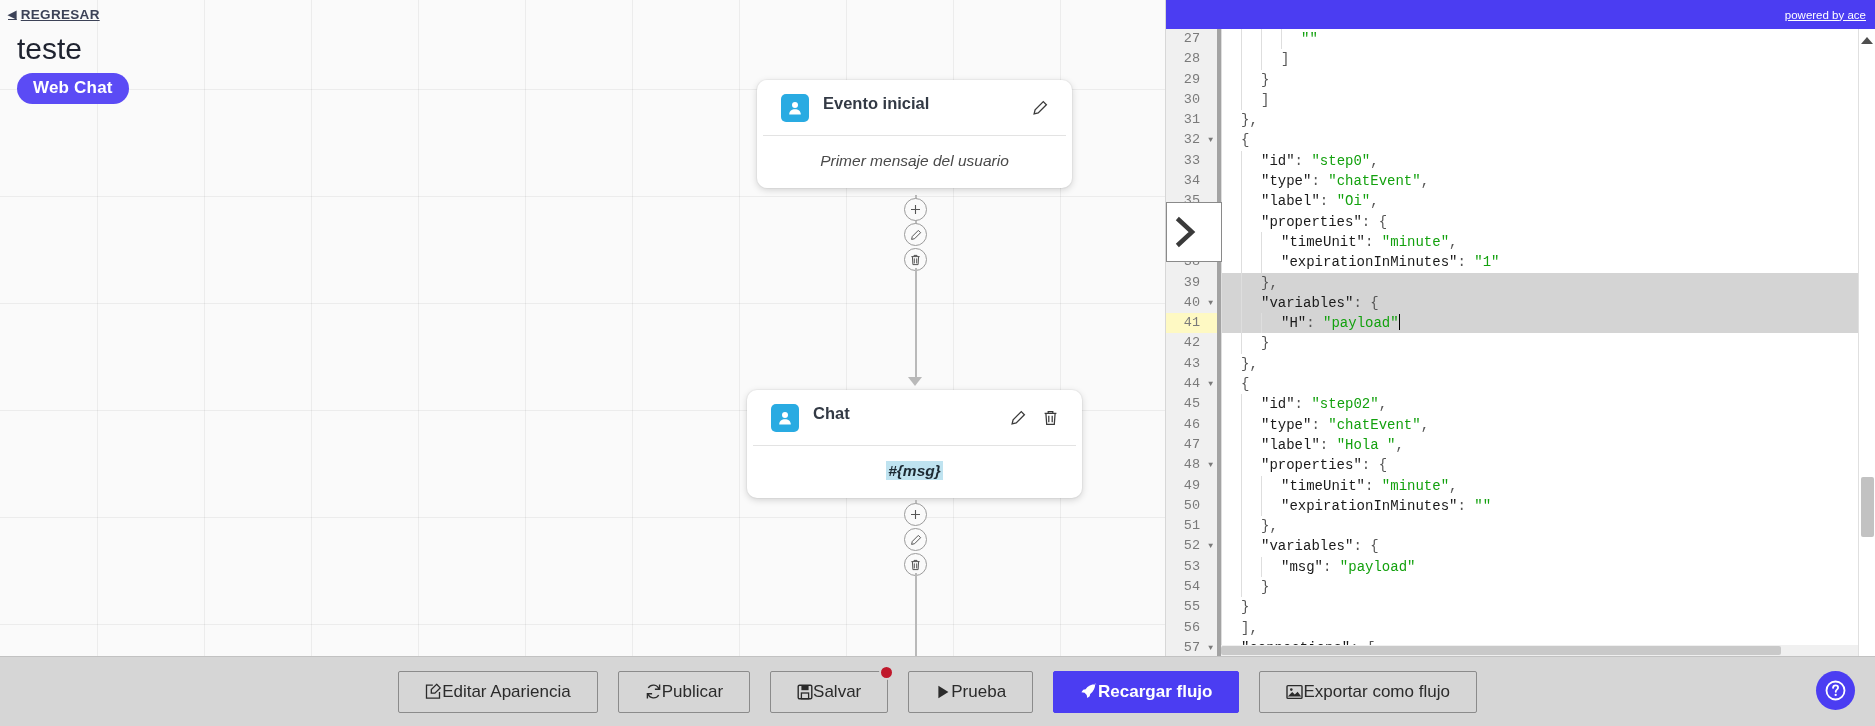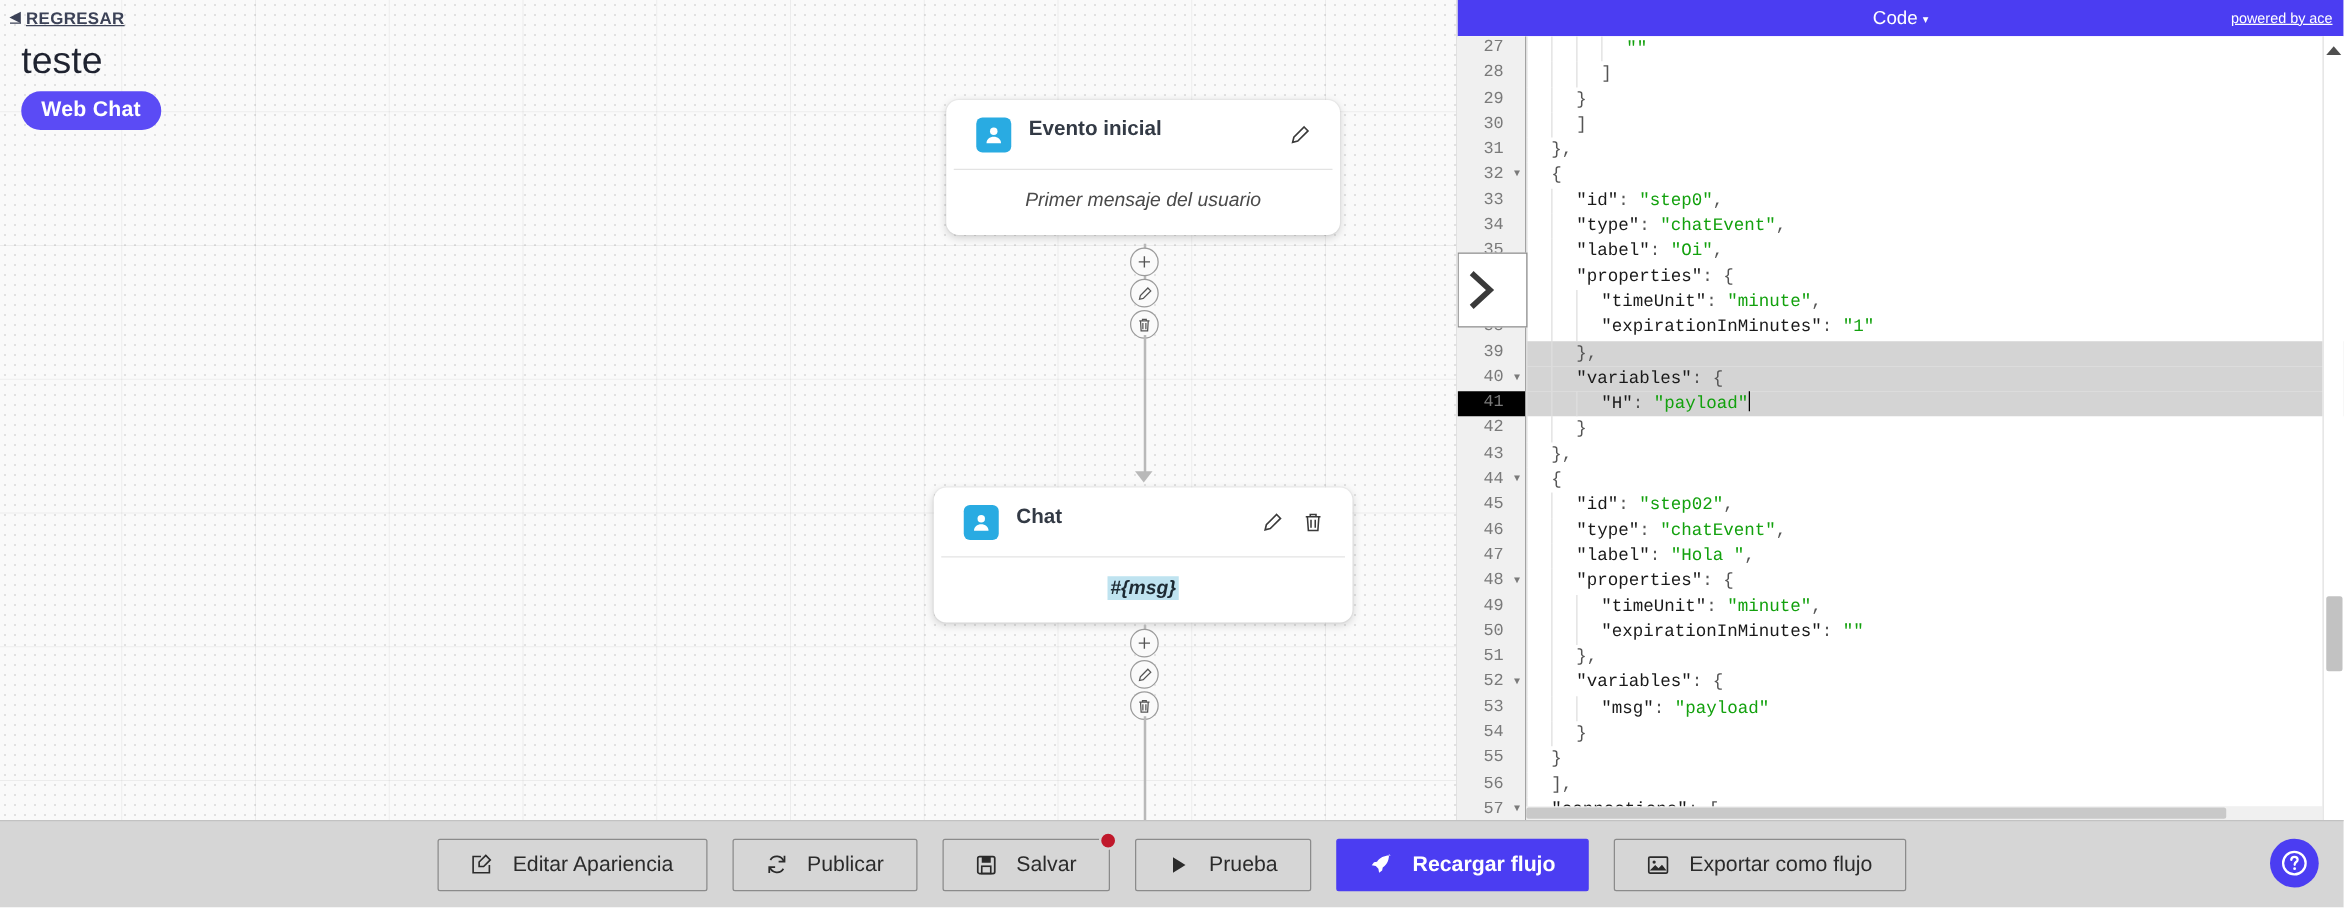--- a/index.html
+++ b/index.html
@@ -124,28 +124,28 @@
     font-size: 11.5px; text-decoration: underline; cursor: pointer;
   }
   #editor {
     position: relative; height: 627px;
     font-family: "Liberation Mono", monospace;
     font-size: 14px; line-height: 20.3px;
     overflow: hidden; background: #fff;
   }
   #gutter {
     position: absolute; left: 0; top: 0; width: 55px; height: 100%;
-    background: #f0f0f0; border-right: 1px solid #a3a3a3;
+    background: #f0f0f0; border-right: 4px solid #a3a3a3;
   }
   .gut-row {
     height: 20.3px; padding-right: 17px; text-align: right;
     color: #7a7a7a; font-size: 13.5px; position: relative;
     line-height: 20.3px;
   }
-  .gut-row.active { background: #000000; }
+  .gut-row.active { background: #fef9c3; }
   .gut-row .fold {
     position: absolute; right: 4px; top: 0; font-size: 8px; color: #7a7a7a;
   }
   #code-rows {
     position: absolute; left: 55px; top: 0; right: 0; height: 100%;
   }
   .code-row { height: 20.3px; line-height: 20.3px; white-space: pre; position: relative; }
   .code-row.sel { background: #d4d4d4; }
   .code-row .ind {
     display: inline-block; border-left: 1px solid #dedede; height: 20.3px;
@@ -189,21 +189,21 @@
   }
 
   
   #bottom-bar {
     position: absolute; left: 0; bottom: 0; width: 1875px; height: 70px;
     background: #d6d6d6; border-top: 1px solid #c2c2c2;
     display: flex; align-items: center; justify-content: center; gap: 20px;
   }
   .bar-btn {
     position: relative;
-    display: inline-flex; align-items: center; justify-content: center; gap: 16px;
+    display: inline-flex; align-items: center; justify-content: center; 
     height: 42px; padding: 0 26px;
     border: 1px solid #8b8b8b; background: transparent;
     font-size: 17px; color: #2b2b2b; cursor: pointer; border-radius: 2px;
     white-space: nowrap;
   }
   .bar-btn.primary {
     background: #4b3df2; border-color: #4b3df2; color: #fff; font-weight: 700;
   }
   .bar-btn .badge {
     position: absolute; right: -7px; top: -7px;
@@ -319,23 +319,20 @@
         <svg width="11" height="12" viewBox="0 0 11 12">
             <path d="M1.4 2.6h8.2M4 2.6V1.4h3v1.2M2.4 2.6l.5 8h5.2l.5-8M4.3 4.4v5M6.7 4.4v5" fill="none" stroke="#555" stroke-width="1"></path>
           </svg>
       </div>
     </div>
     <div class="conn-line" style="left:915px; top:573px; height:83px;"></div>
   </div>
 
   <div id="code-pane">
     <div id="code-topbar">
-      <div id="code-title">
-        <span>Code</span><span class="caret">▾</span>
-      </div>
       <div id="powered">powered by ace</div>
     </div>
 
     <div id="editor">
       <div id="gutter">
           <div class="gut-row">27</div>
           <div class="gut-row">28</div>
           <div class="gut-row">29</div>
           <div class="gut-row">30</div>
           <div class="gut-row">31</div>

